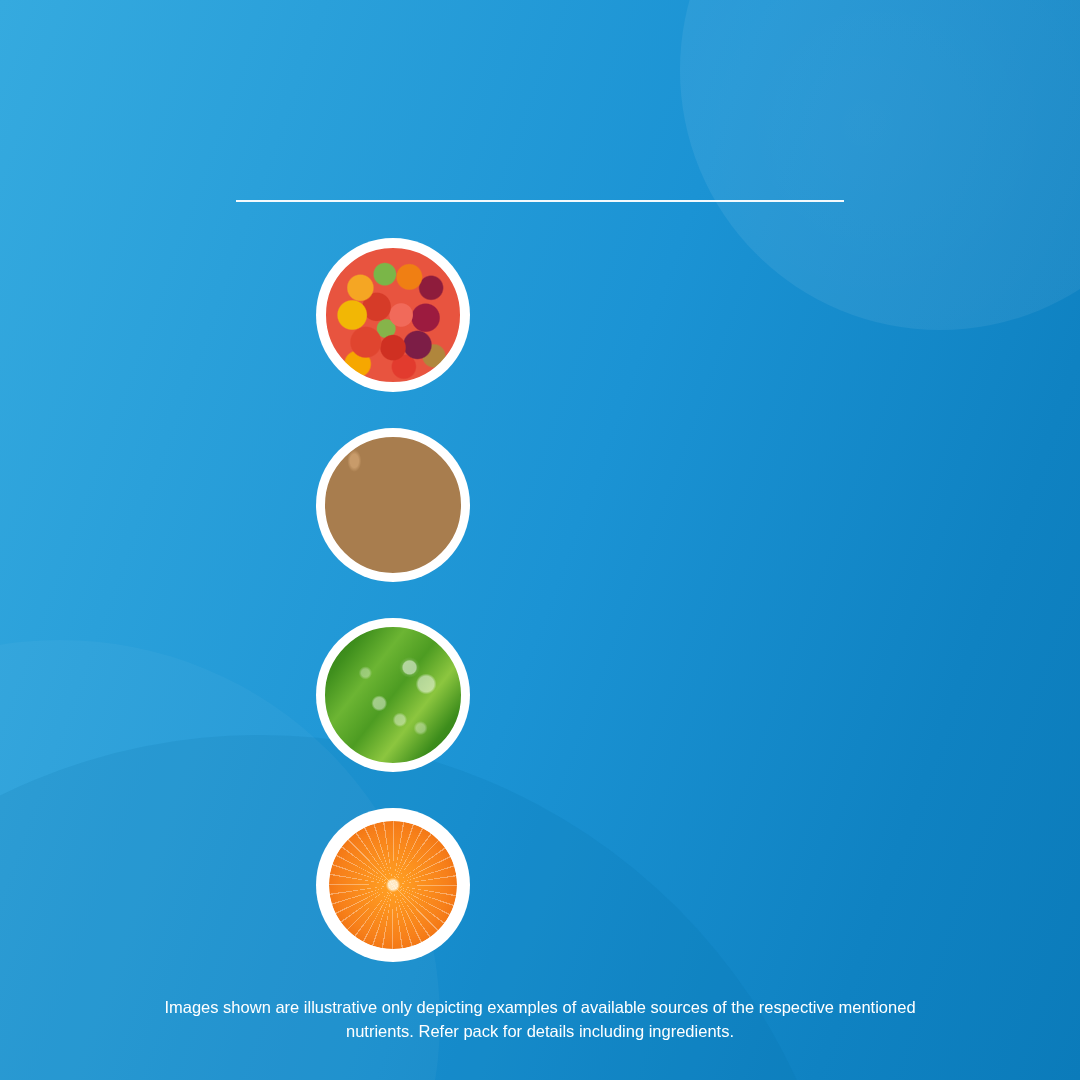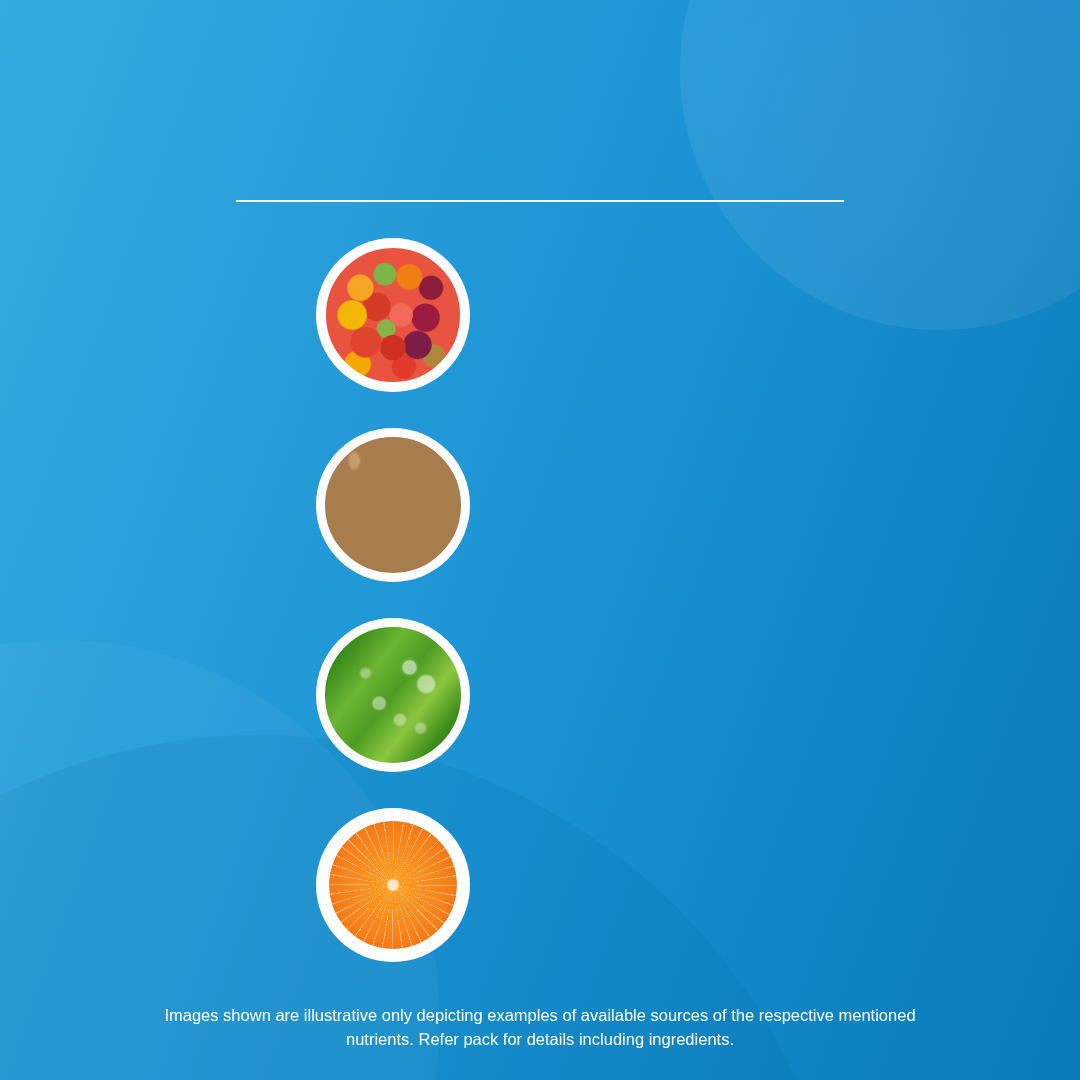--- a/index.html
+++ b/index.html
@@ -170,21 +170,21 @@
     color:#ffffff;
     font-size:30px;
     line-height:1.25;
     margin-top:3px;
     font-weight:400;
   }
 
   
   .footer {
     position:absolute;
-    left:0; right:0; bottom:28px;
+    left:0; right:0; bottom:36px;
     text-align:center;
     color:#ffffff;
     font-size:16.5px;
     line-height:1.45;
     padding:0 150px;
   }
 </style>
 </head>
 <body>
 

